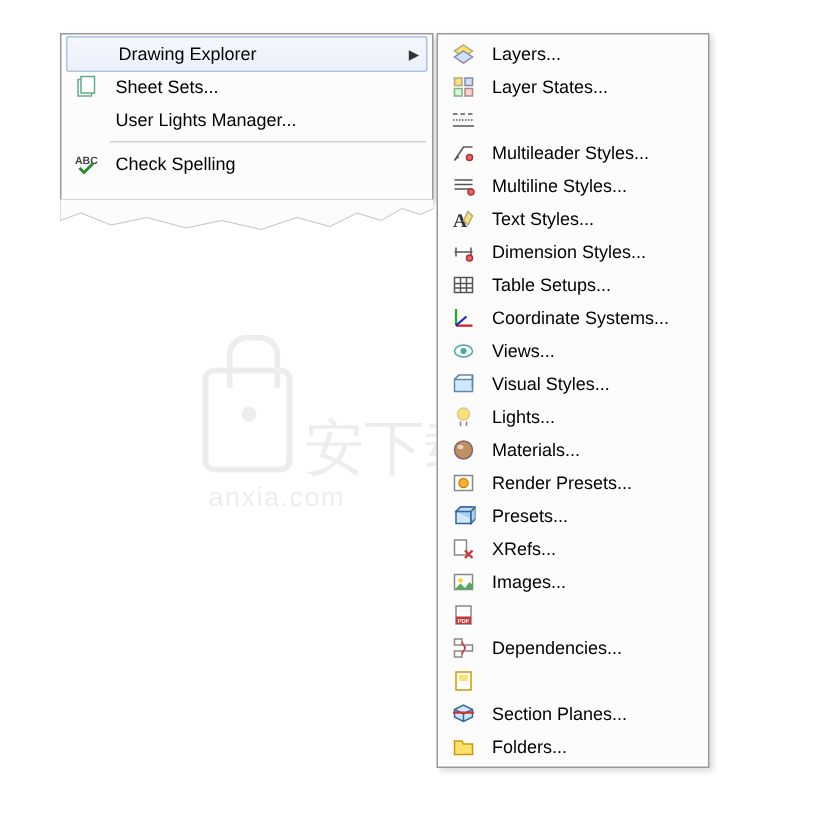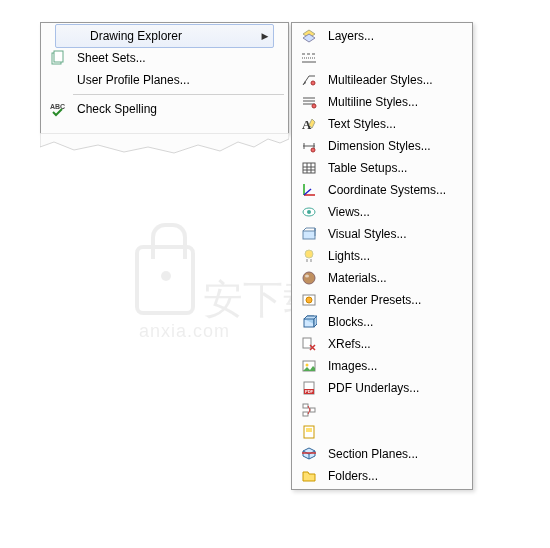--- a/index.html
+++ b/index.html
@@ -40,21 +40,21 @@
     align-items: center;
     height: 22px;
     padding: 0 2px;
     position: relative;
     cursor: default;
   }
   .menu-item.highlighted {
     background: linear-gradient(to bottom, #f5f7fb, #eaf0fa);
     border: 1px solid #a9c0e7;
     border-radius: 2px;
-    margin: -1px 12px;
+    margin: -1px 1px;
     height: 24px;
   }
   .icon-col {
     width: 26px;
     height: 100%;
     display: flex;
     align-items: center;
     justify-content: center;
     flex-shrink: 0;
   }
@@ -167,21 +167,21 @@
     <div class="menu-item">
       <div class="icon-col">
         <svg class="ic" viewBox="0 0 16 16">
           <use href="#i-sheets"></use>
         </svg>
       </div>
       <span class="label">Sheet Sets...</span>
     </div>
     <div class="menu-item">
       <div class="icon-col"></div>
-      <span class="label">User Profile Planes...</span>
+      <span class="label">User Lights Manager...</span>
     </div>
     <div class="separator"></div>
     <div class="menu-item">
       <div class="icon-col">
         <svg class="ic" viewBox="0 0 16 16">
           <use href="#i-spell"></use>
         </svg>
       </div>
       <span class="label">Check Spelling</span>
     </div>
@@ -198,20 +198,28 @@
       <div class="icon-col">
         <svg class="ic" viewBox="0 0 16 16">
           <use href="#i-layers"></use>
         </svg>
       </div>
       <span class="label">Layers...</span>
     </div>
     <div class="menu-item">
       <div class="icon-col">
         <svg class="ic" viewBox="0 0 16 16">
+          <use href="#i-layerstates"></use>
+        </svg>
+      </div>
+      <span class="label">Layer States...</span>
+    </div>
+    <div class="menu-item">
+      <div class="icon-col">
+        <svg class="ic" viewBox="0 0 16 16">
           <use href="#i-linetypes"></use>
         </svg>
       </div>
     </div>
     <div class="menu-item">
       <div class="icon-col">
         <svg class="ic" viewBox="0 0 16 16">
           <use href="#i-multileader"></use>
         </svg>
       </div>
@@ -296,21 +304,21 @@
         </svg>
       </div>
       <span class="label">Render Presets...</span>
     </div>
     <div class="menu-item">
       <div class="icon-col">
         <svg class="ic" viewBox="0 0 16 16">
           <use href="#i-blocks"></use>
         </svg>
       </div>
-      <span class="label">Blocks...</span>
+      <span class="label">Presets...</span>
     </div>
     <div class="menu-item">
       <div class="icon-col">
         <svg class="ic" viewBox="0 0 16 16">
           <use href="#i-xrefs"></use>
         </svg>
       </div>
       <span class="label">XRefs...</span>
     </div>
     <div class="menu-item">
@@ -320,28 +328,28 @@
         </svg>
       </div>
       <span class="label">Images...</span>
     </div>
     <div class="menu-item">
       <div class="icon-col">
         <svg class="ic" viewBox="0 0 16 16">
           <use href="#i-pdf"></use>
         </svg>
       </div>
-      <span class="label">PDF Underlays...</span>
     </div>
     <div class="menu-item">
       <div class="icon-col">
         <svg class="ic" viewBox="0 0 16 16">
           <use href="#i-deps"></use>
         </svg>
       </div>
+      <span class="label">Dependencies...</span>
     </div>
     <div class="menu-item">
       <div class="icon-col">
         <svg class="ic" viewBox="0 0 16 16">
           <use href="#i-pagesetup"></use>
         </svg>
       </div>
     </div>
     <div class="menu-item">
       <div class="icon-col">

